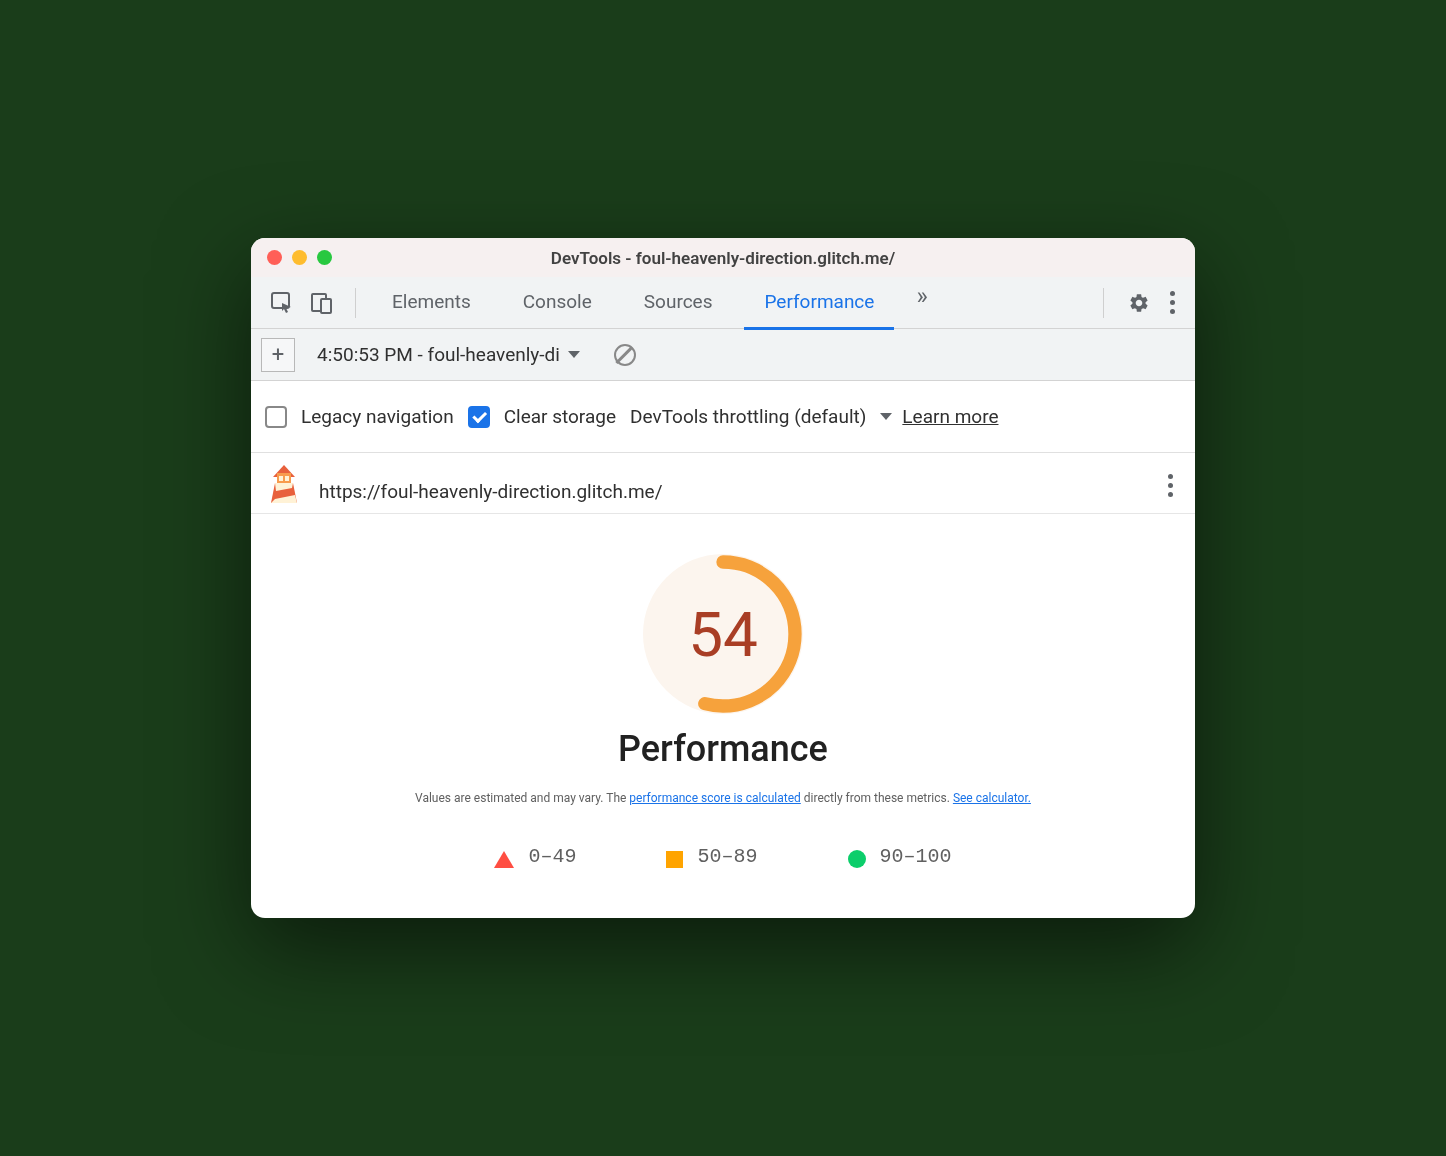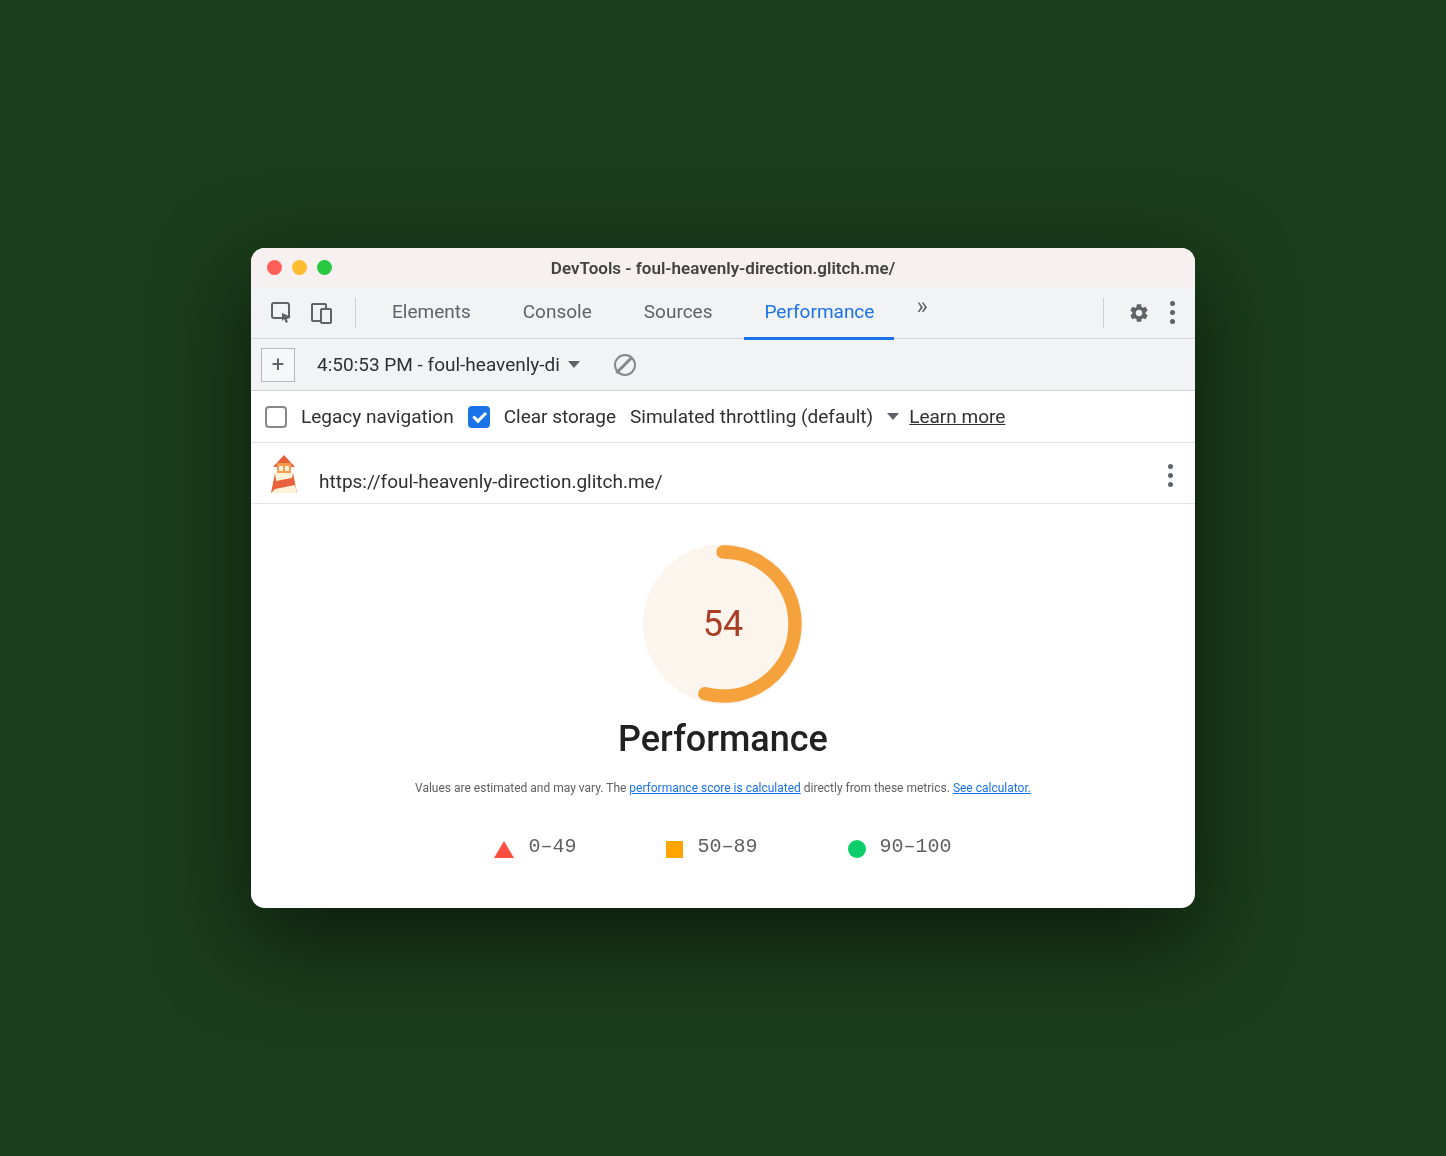--- a/index.html
+++ b/index.html
@@ -114,21 +114,21 @@
       width: 22px; height: 2.5px;
       background: #888;
       top: 50%; left: -2.5px;
       transform: translateY(-50%) rotate(-45deg);
     }
     .options-bar {
       background: #fff;
       border-bottom: 1px solid #e0e0e0;
       display: flex;
       align-items: center;
-      padding: 14px 14px;
+      padding: 24px 14px;
       gap: 14px;
       font-size: 19px;
       color: #303030;
     }
     .checkbox {
       width: 22px; height: 22px;
       border: 2px solid #888;
       border-radius: 4px;
       display: inline-flex;
       align-items: center; justify-content: center;
@@ -179,21 +179,21 @@
       align-items: center; justify-content: center;
     }
     .gauge-bg {
       position: absolute; inset: 0;
       border-radius: 50%;
       background: #fcf5ee;
     }
     .gauge-ring { position: absolute; inset: 0; transform: rotate(-90deg); }
     .gauge-score {
       position: relative;
-      font-size: 36px;
+      font-size: 62px;
       font-weight: 400;
       color: #a93e25;
       z-index: 1;
     }
     .gauge-title {
       font-size: 36px;
       font-weight: 500;
       color: #212121;
       margin-top: 14px;
     }
@@ -288,21 +288,21 @@
       <span class="chevron-down"></span>
     </div>
     <div class="block-icon"></div>
   </div>
 
   <div class="options-bar">
     <span class="checkbox"></span>
     <span>Legacy navigation</span>
     <span class="checkbox checked"></span>
     <span>Clear storage</span>
-    <span>Simulated throttling (default)</span>
+    <span>DevTools throttling (default)</span>
     <div class="learn-more-wrap">
       <span class="chevron-down"></span>
       <a class="learn-more">Learn more</a>
     </div>
   </div>
 
   <div class="url-bar">
     <span class="lighthouse-icon">
       <svg width="34" height="40" viewBox="0 0 34 40">
         <polygon points="17,2 6,14 28,14" fill="#e8603c"></polygon>

